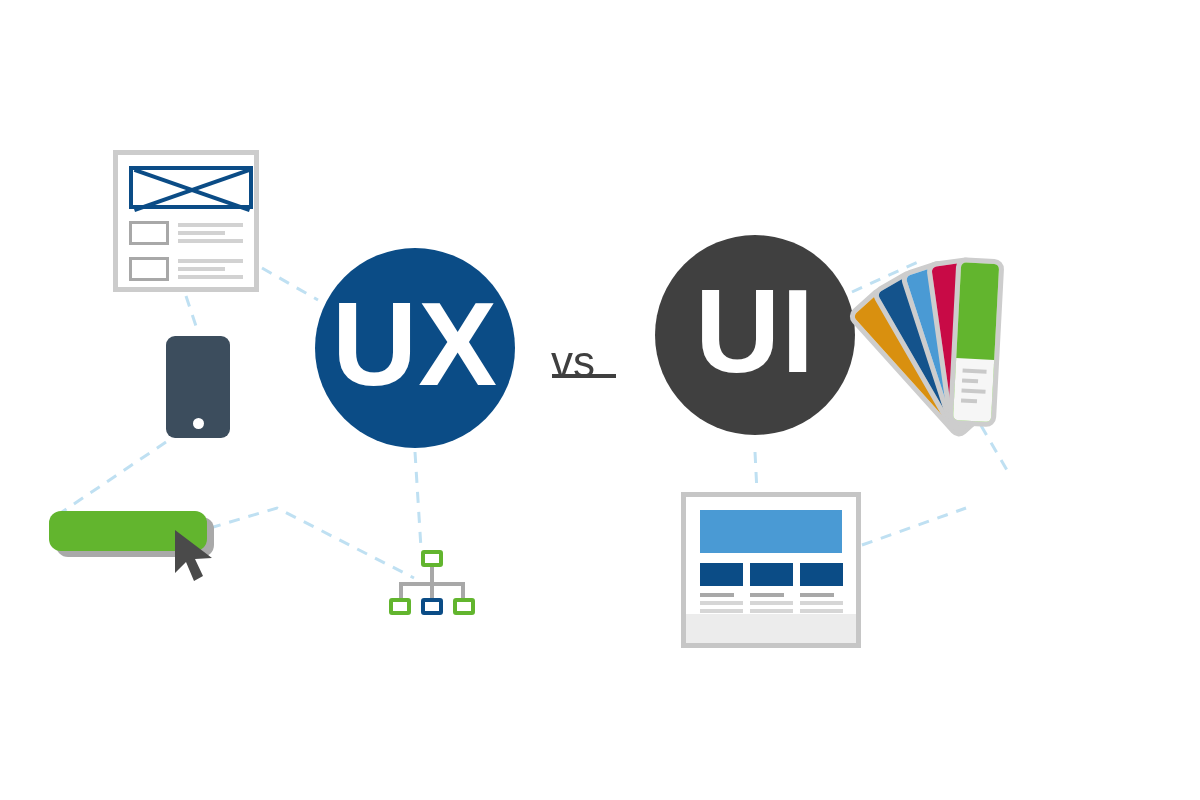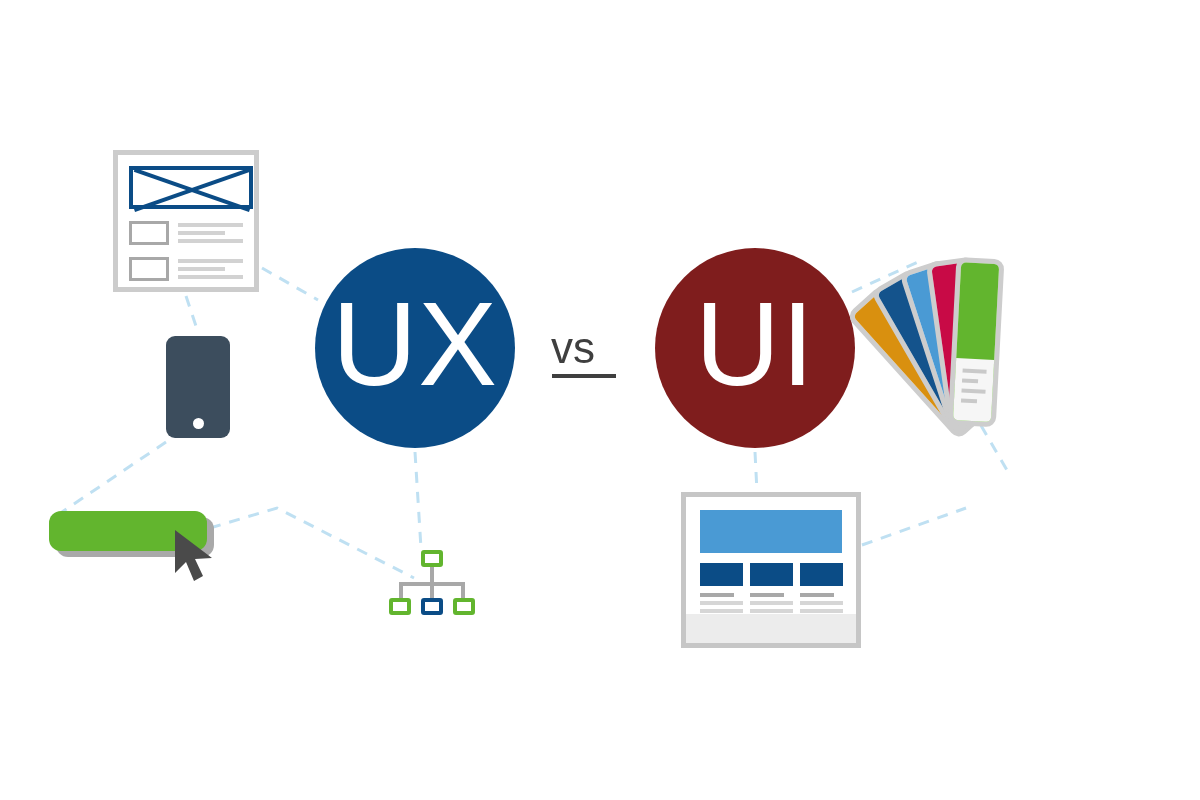--- a/index.html
+++ b/index.html
@@ -30,35 +30,35 @@
   .circle {
     position: absolute;
     border-radius: 50%;
     display: flex;
     align-items: center;
     justify-content: center;
     color: #ffffff;
   }
   .circle-label {
     font-family: "Liberation Sans", sans-serif;
-    font-weight: 400;
+    font-weight: 700;
     font-size: 118px;
     letter-spacing: 1px;
     line-height: 1;
     color: #ffffff;
     transform: translateY(-4px);
   }
   #ux-circle { left: 315px; top: 248px; width: 200px; height: 200px; background: #0b4c86; }
-  #ui-circle { left: 655px; top: 248px; width: 200px; height: 200px; background: #7f1d1d; }
+  #ui-circle { left: 655px; top: 235px; width: 200px; height: 200px; background: #404040; }
 
   
   #vs-label {
     position: absolute;
     left: 551px;
-    top: 326px;
+    top: 340px;
     font-size: 44px;
     font-weight: 400;
     color: #3f3f3f;
     letter-spacing: 0px;
     line-height: 1;
   }
   #vs-underline {
     position: absolute;
     left: 552px;
     top: 374px;

